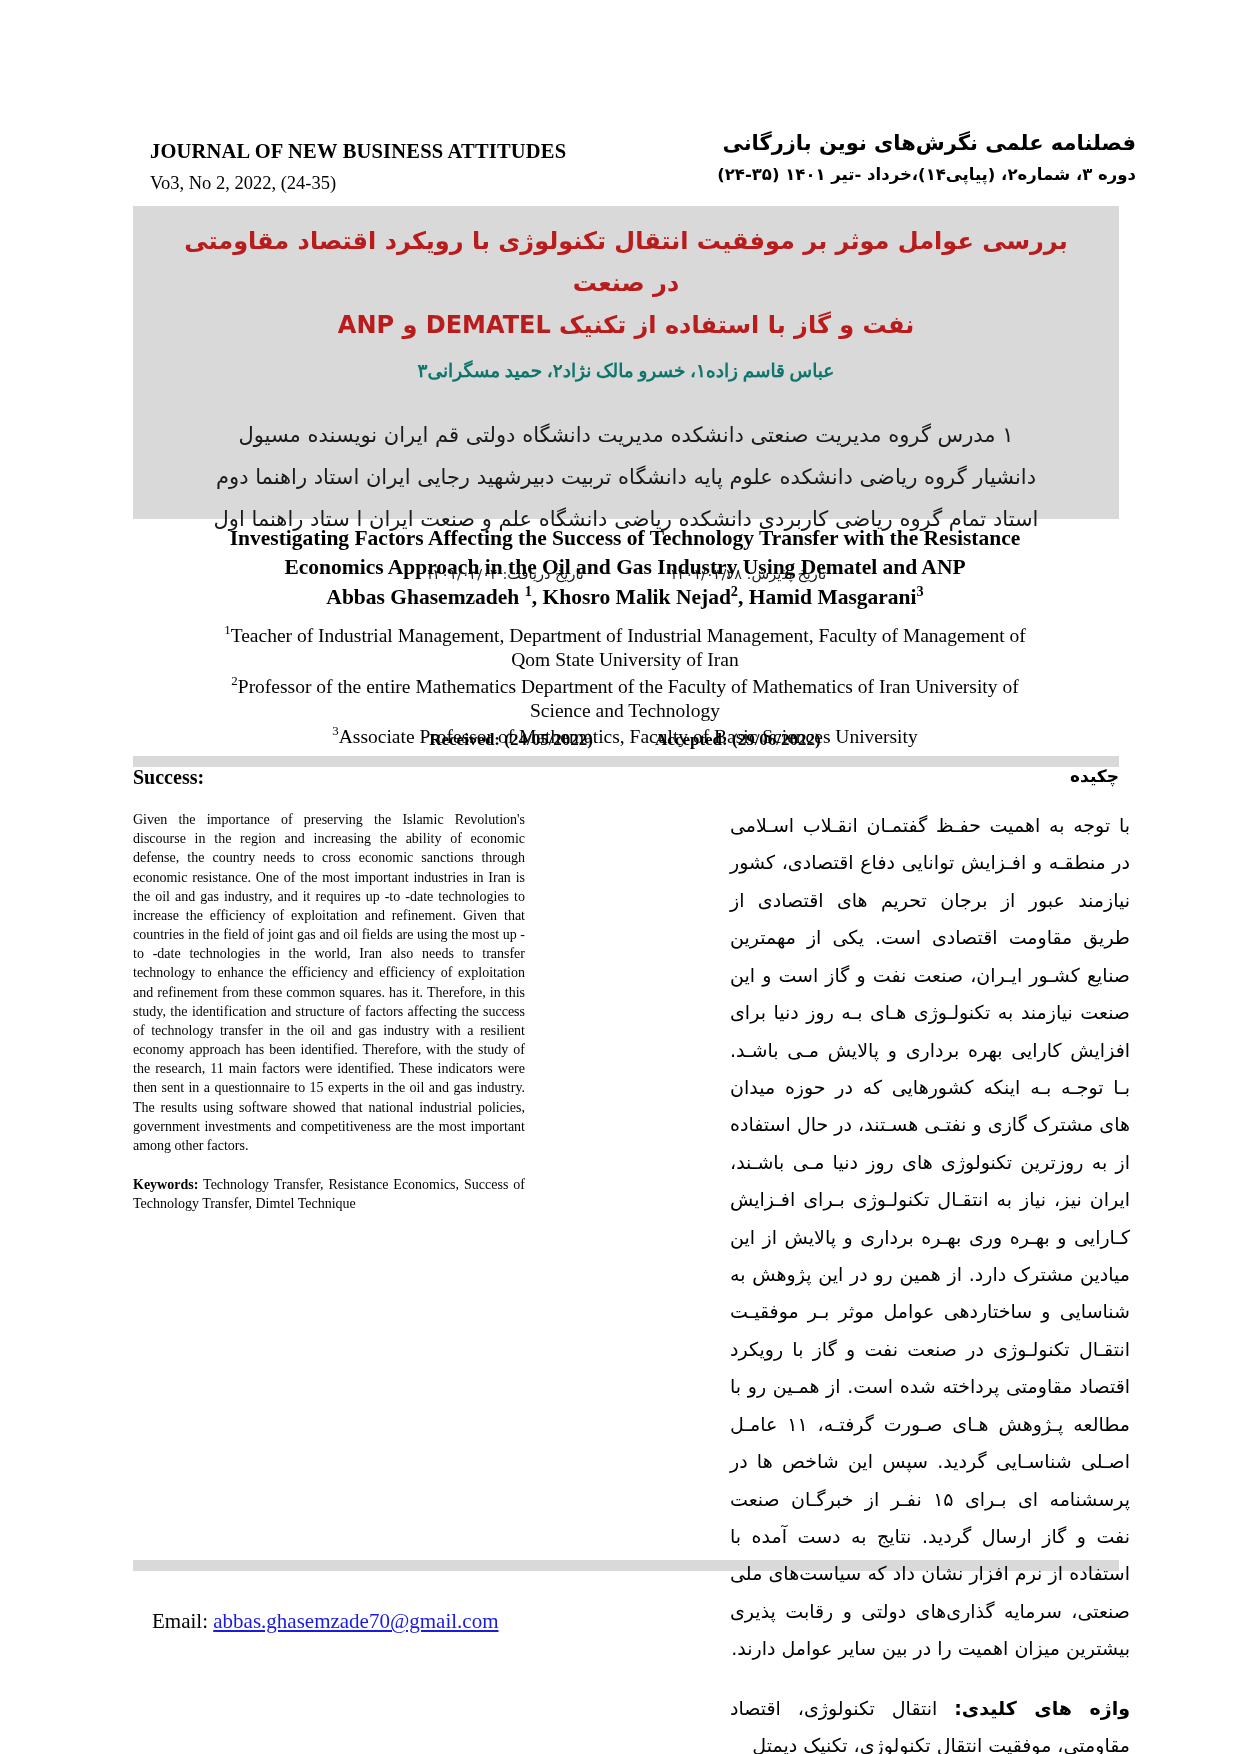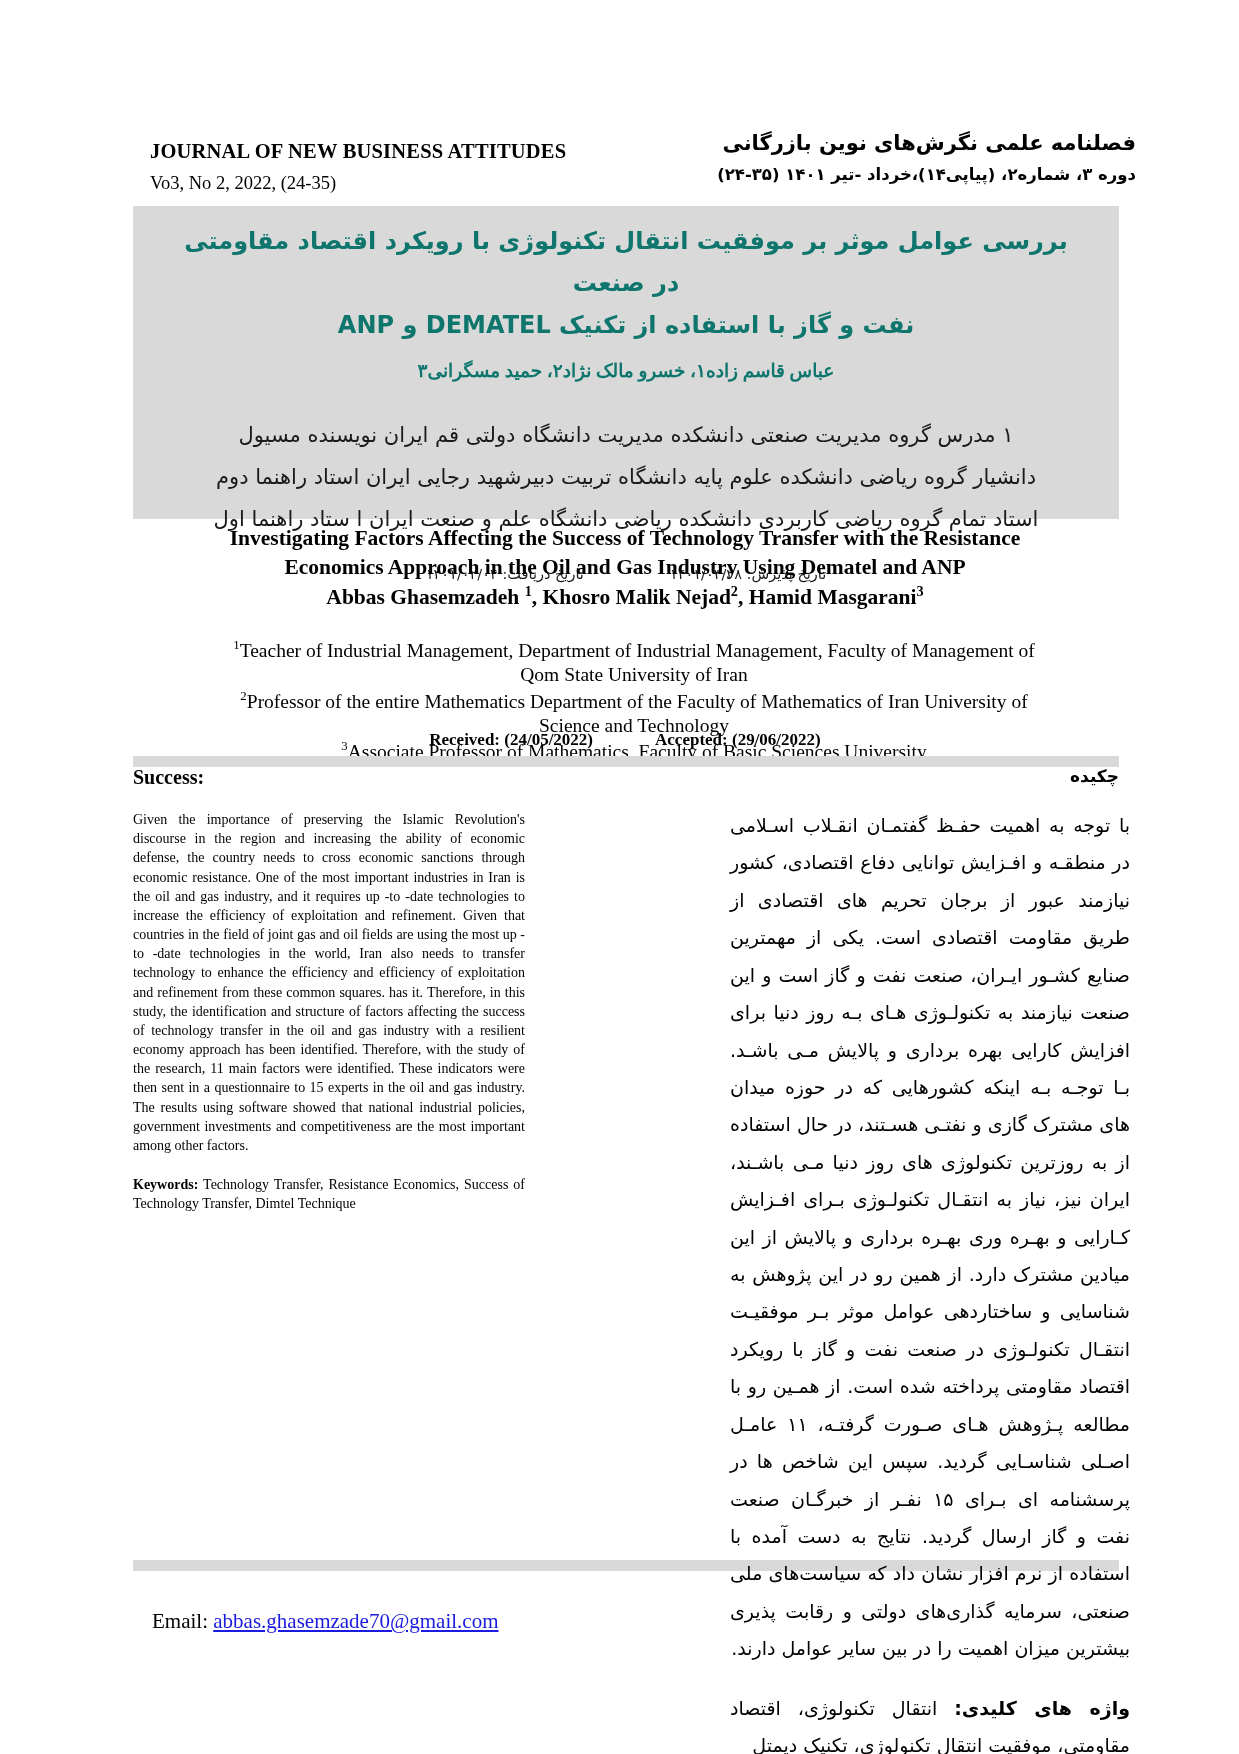--- a/index.html
+++ b/index.html
@@ -81,21 +81,21 @@
     background: #d9d9d9;
     direction: rtl;
   }
   .title-fa {
     font-family: "DejaVu Sans", "Liberation Sans", sans-serif;
     font-size: 24px;
     font-weight: bold;
     text-align: center;
     line-height: 1.75;
     padding: 14px 46px 0 46px;
-    color: #0f766e;
+    color: #b91c1c;
   }
   .authors-fa {
     font-family: Liberation Serif, serif;
     font-size: 18.5px;
     font-weight: bold;
     text-align: center;
     margin-top: 14px;
     color: #0f766e;
   }
   .affil-fa-block {
@@ -134,27 +134,26 @@
   }
   .authors-en {
     font-size: 21.5px;
     font-weight: bold;
     line-height: 1.35;
   }
   sup { font-size: 0.66em; vertical-align: super; }
 
   .affil-en-block {
     position: absolute;
-    left: 154px;
+    left: 145px;
     top: 622px;
     width: 960px;
     text-align: center;
     font-size: 19.5px;
     line-height: 1.26;
-    margin-top: 15px;
   }
   .affil-en { margin: 0; }
   .received-line {
     position: absolute;
     left: 145px;
     top: 730px;
     width: 960px;
     text-align: center;
     font-size: 17px;
     font-weight: bold;

